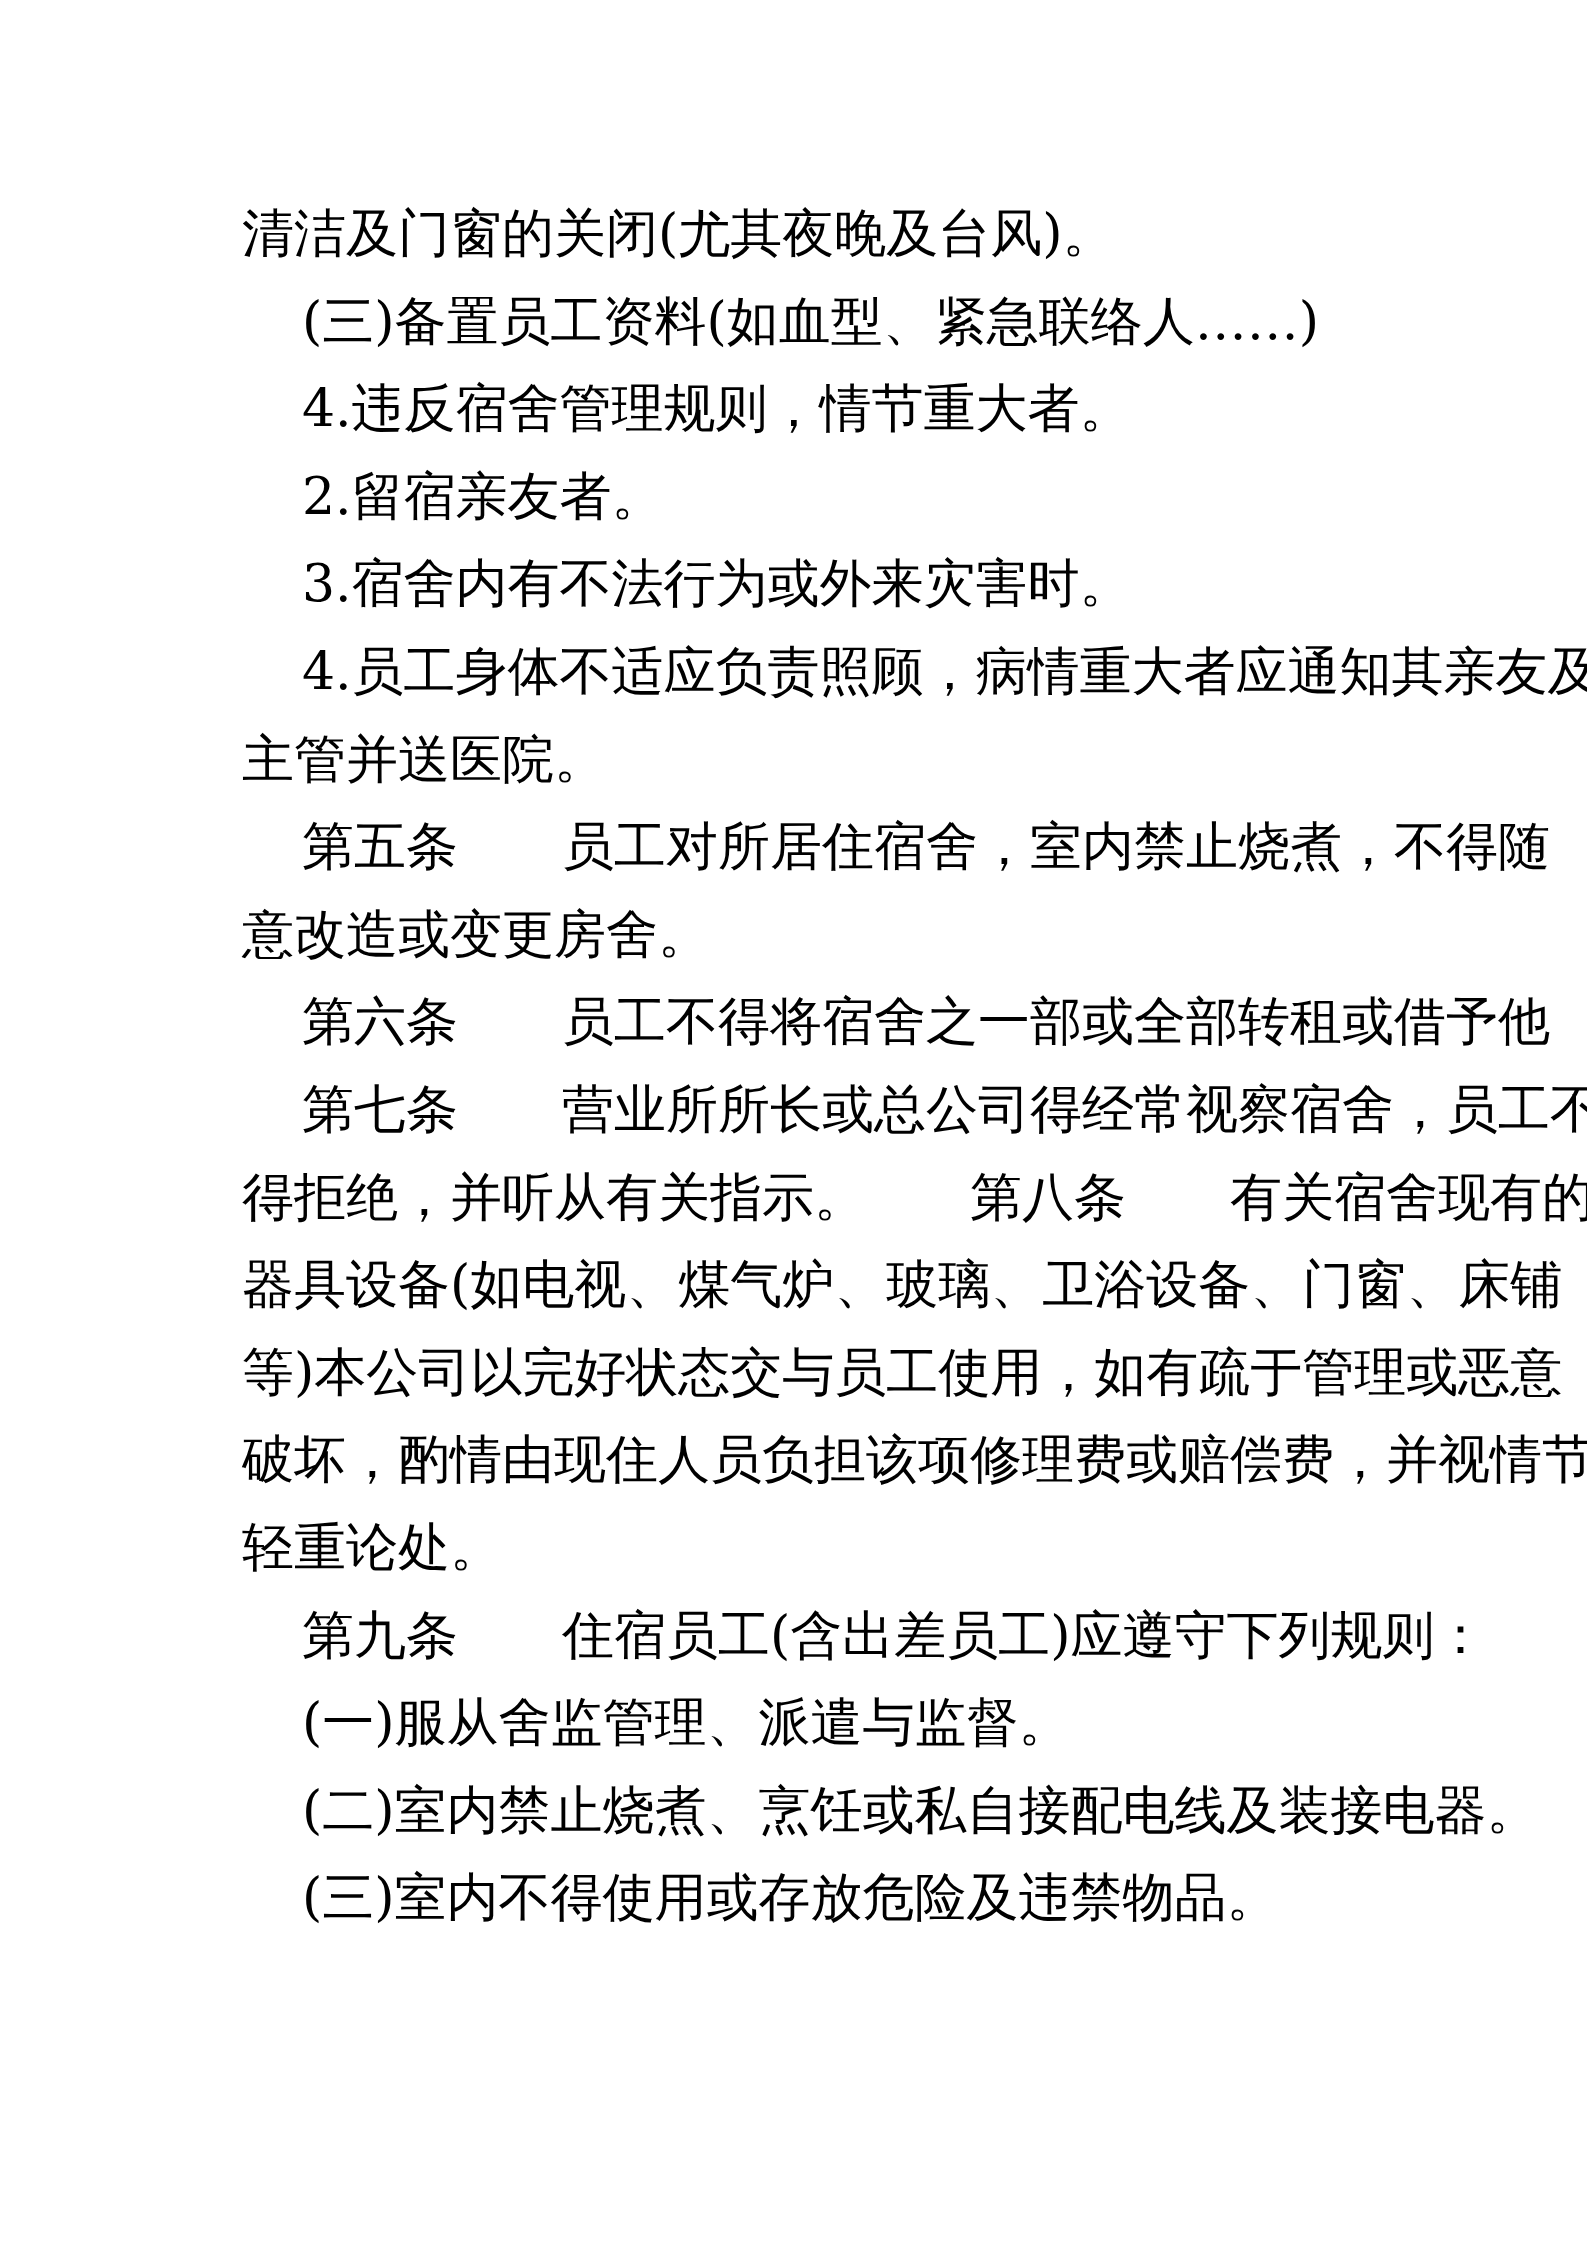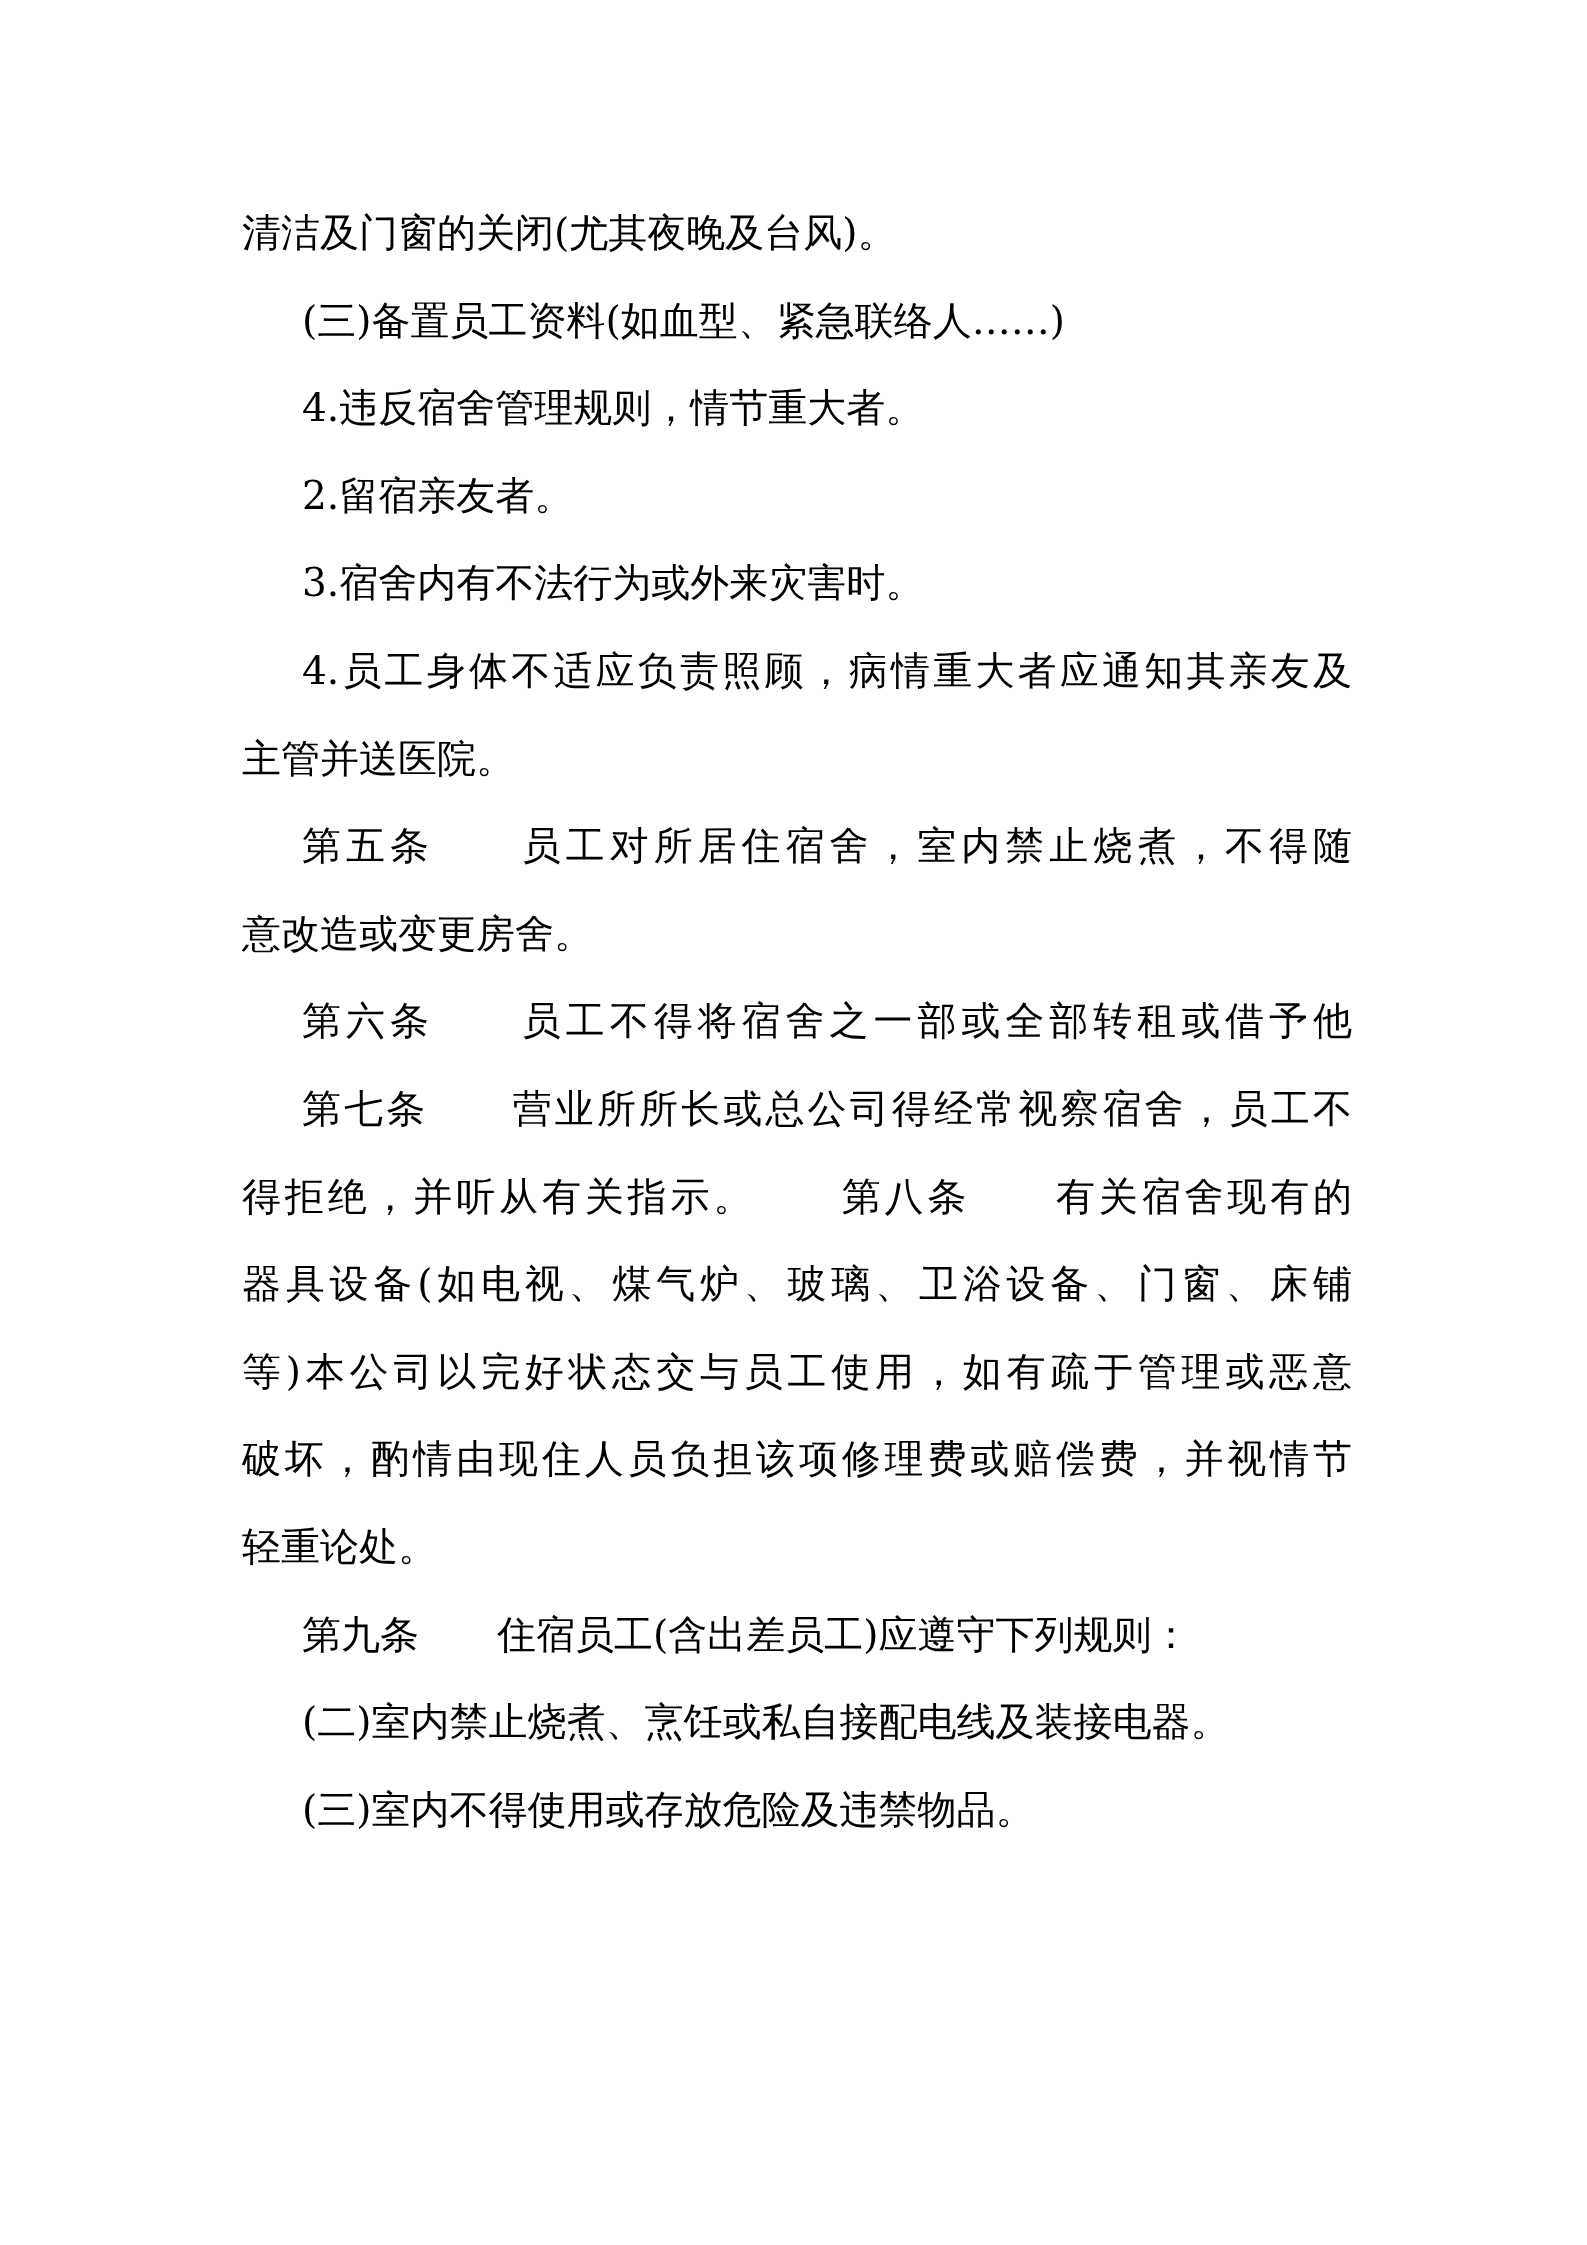--- a/index.html
+++ b/index.html
@@ -17,21 +17,21 @@
   }
   .page {
     position: absolute;
     left: 242px;
     top: 208px;
     width: 1110px;
   }
   .line {
     height: 87.6px;
     line-height: 50px;
-    font-size: 39px;
+    font-size: 52px;
     white-space: nowrap;
     overflow: visible;
   }
   .line.indent {
     padding-left: 60px;
   }
   .line.justify {
     text-align: justify;
     text-align-last: justify;
   }
@@ -50,15 +50,16 @@
   <div class="line indent justify">第五条　　员工对所居住宿舍，室内禁止烧煮，不得随</div>
   <div class="line">意改造或变更房舍。</div>
   <div class="line indent justify">第六条　　员工不得将宿舍之一部或全部转租或借予他</div>
   <div class="line indent justify">第七条　　营业所所长或总公司得经常视察宿舍，员工不</div>
   <div class="line justify">得拒绝，并听从有关指示。　　第八条　　有关宿舍现有的</div>
   <div class="line justify">器具设备(如电视、煤气炉、玻璃、卫浴设备、门窗、床铺</div>
   <div class="line justify">等)本公司以完好状态交与员工使用，如有疏于管理或恶意</div>
   <div class="line justify">破坏，酌情由现住人员负担该项修理费或赔偿费，并视情节</div>
   <div class="line">轻重论处。</div>
   <div class="line indent">第九条　　住宿员工(含出差员工)应遵守下列规则：</div>
+  <div class="line indent">(一)服从舍监管理、派遣与监督。</div>
   <div class="line indent">(二)室内禁止烧煮、烹饪或私自接配电线及装接电器。</div>
   <div class="line indent">(三)室内不得使用或存放危险及违禁物品。</div>
 </div>
 
 </body></html>

